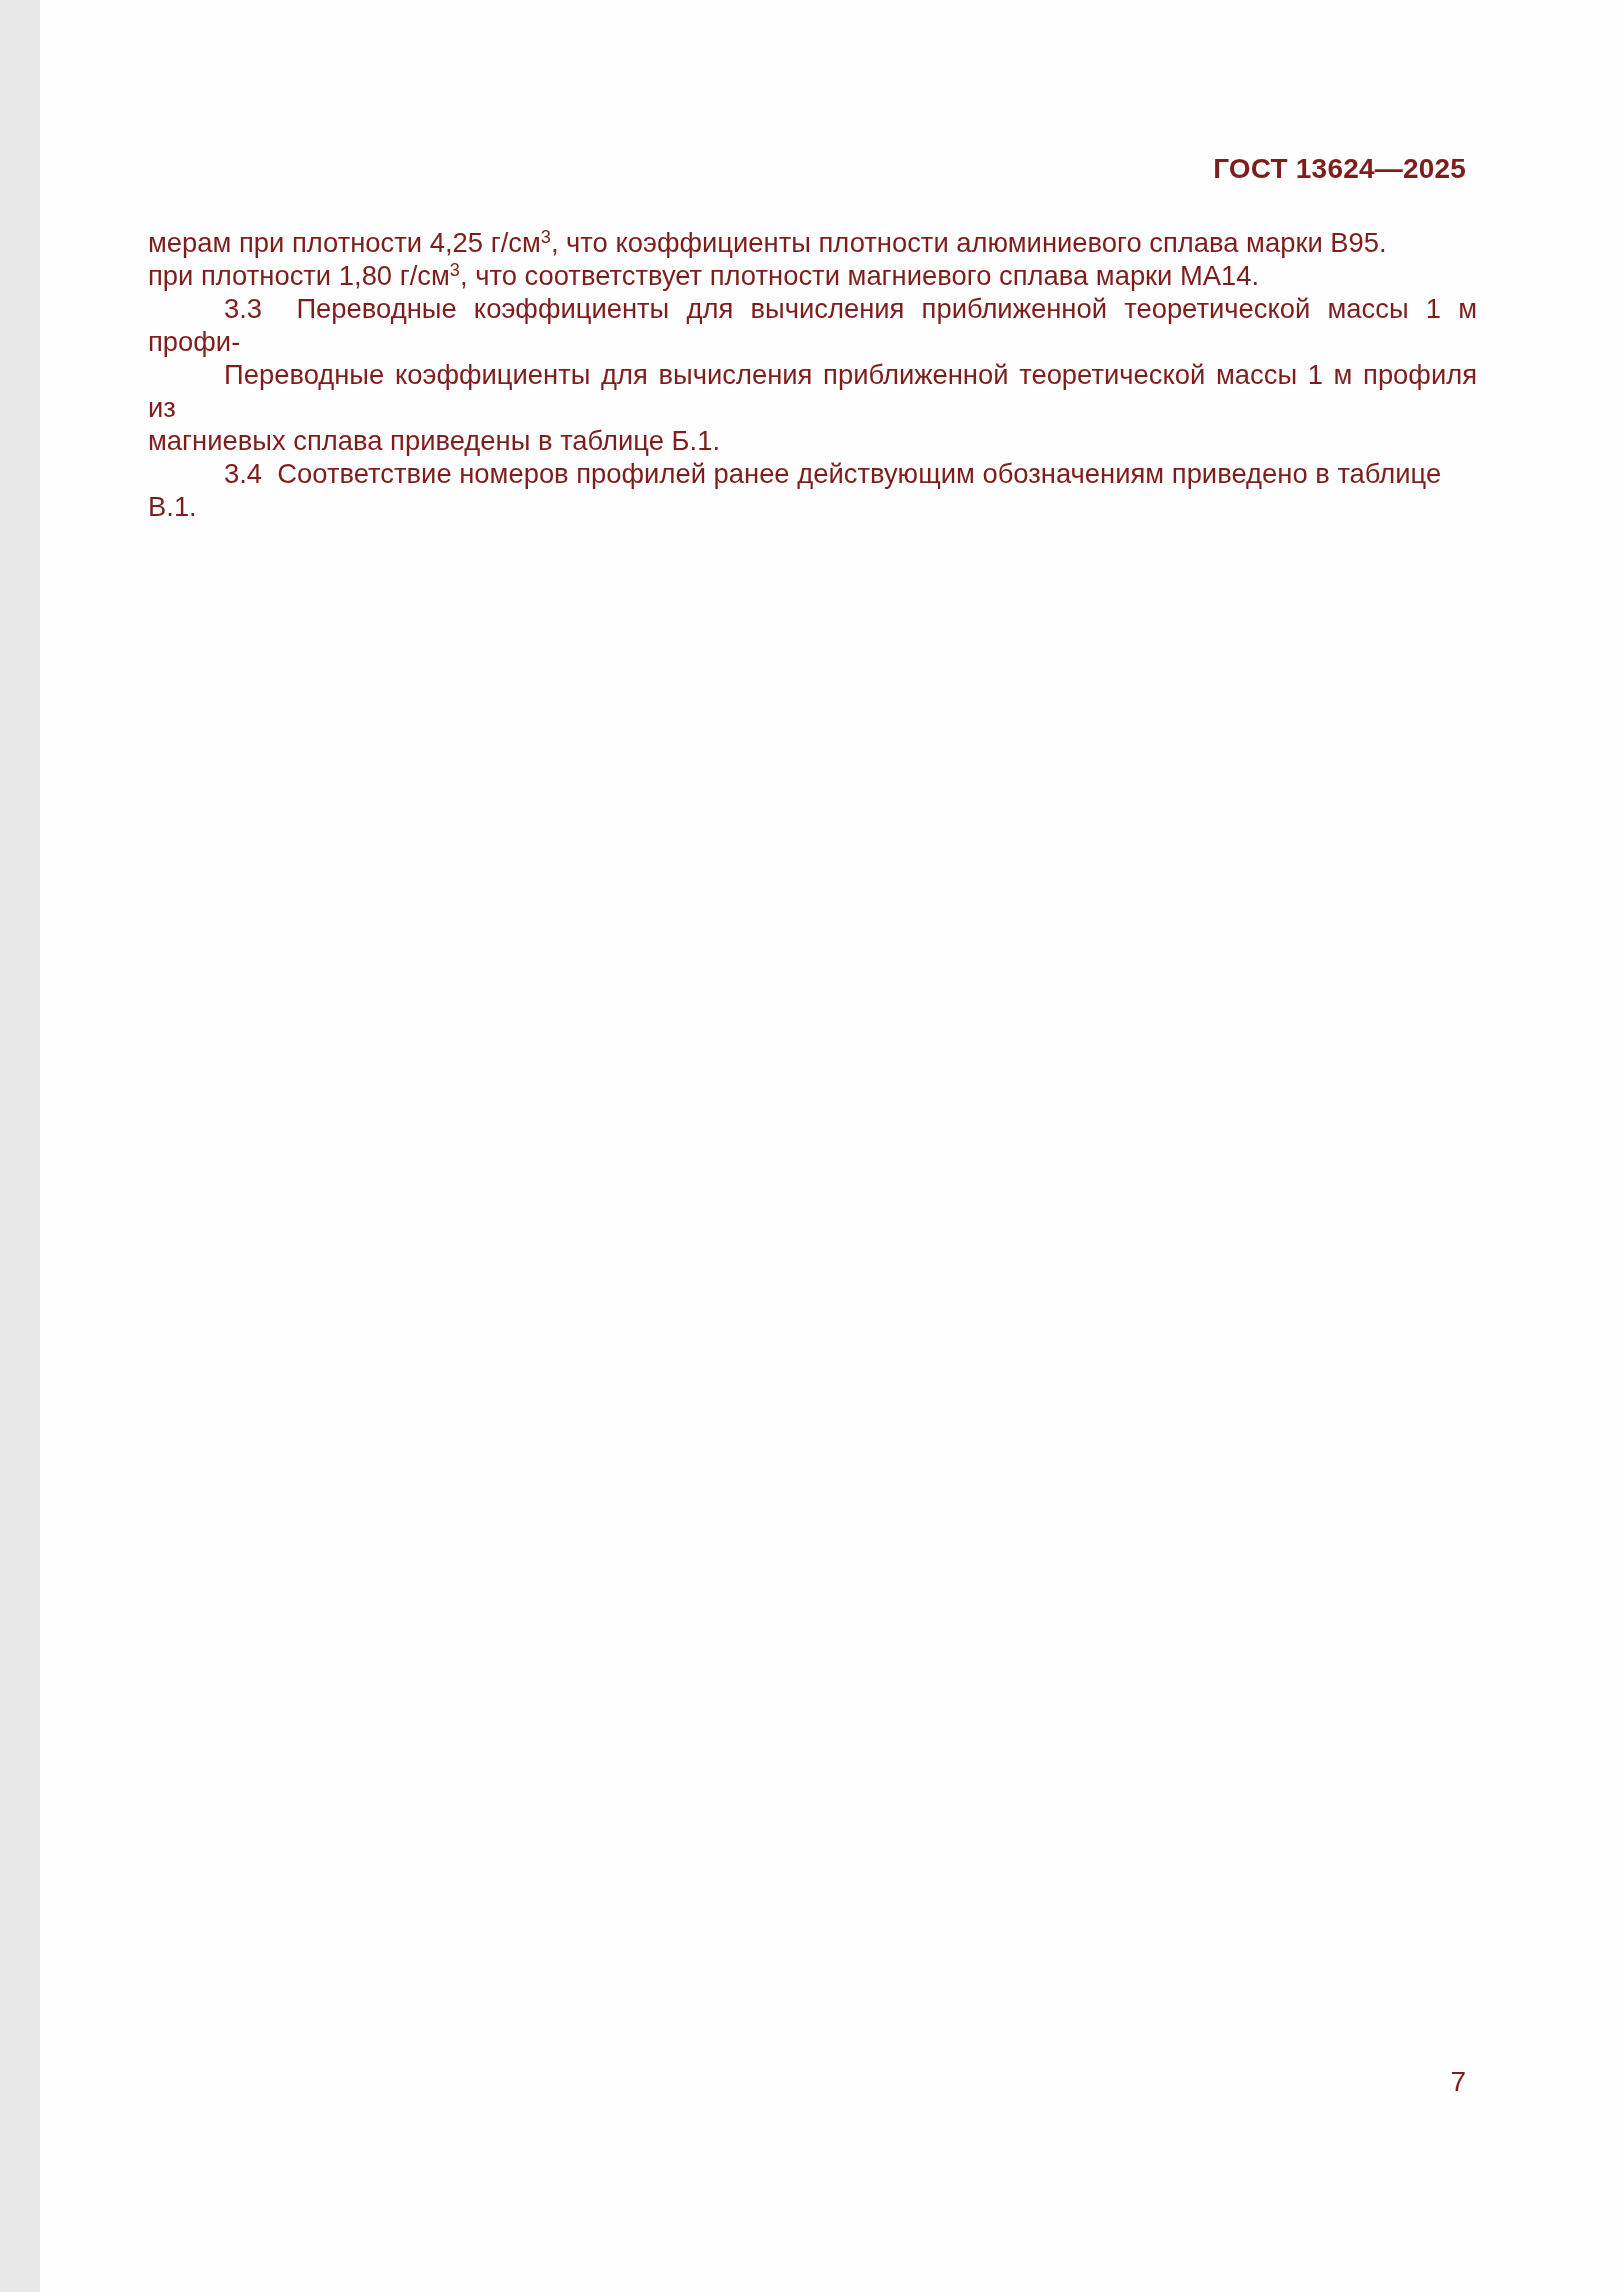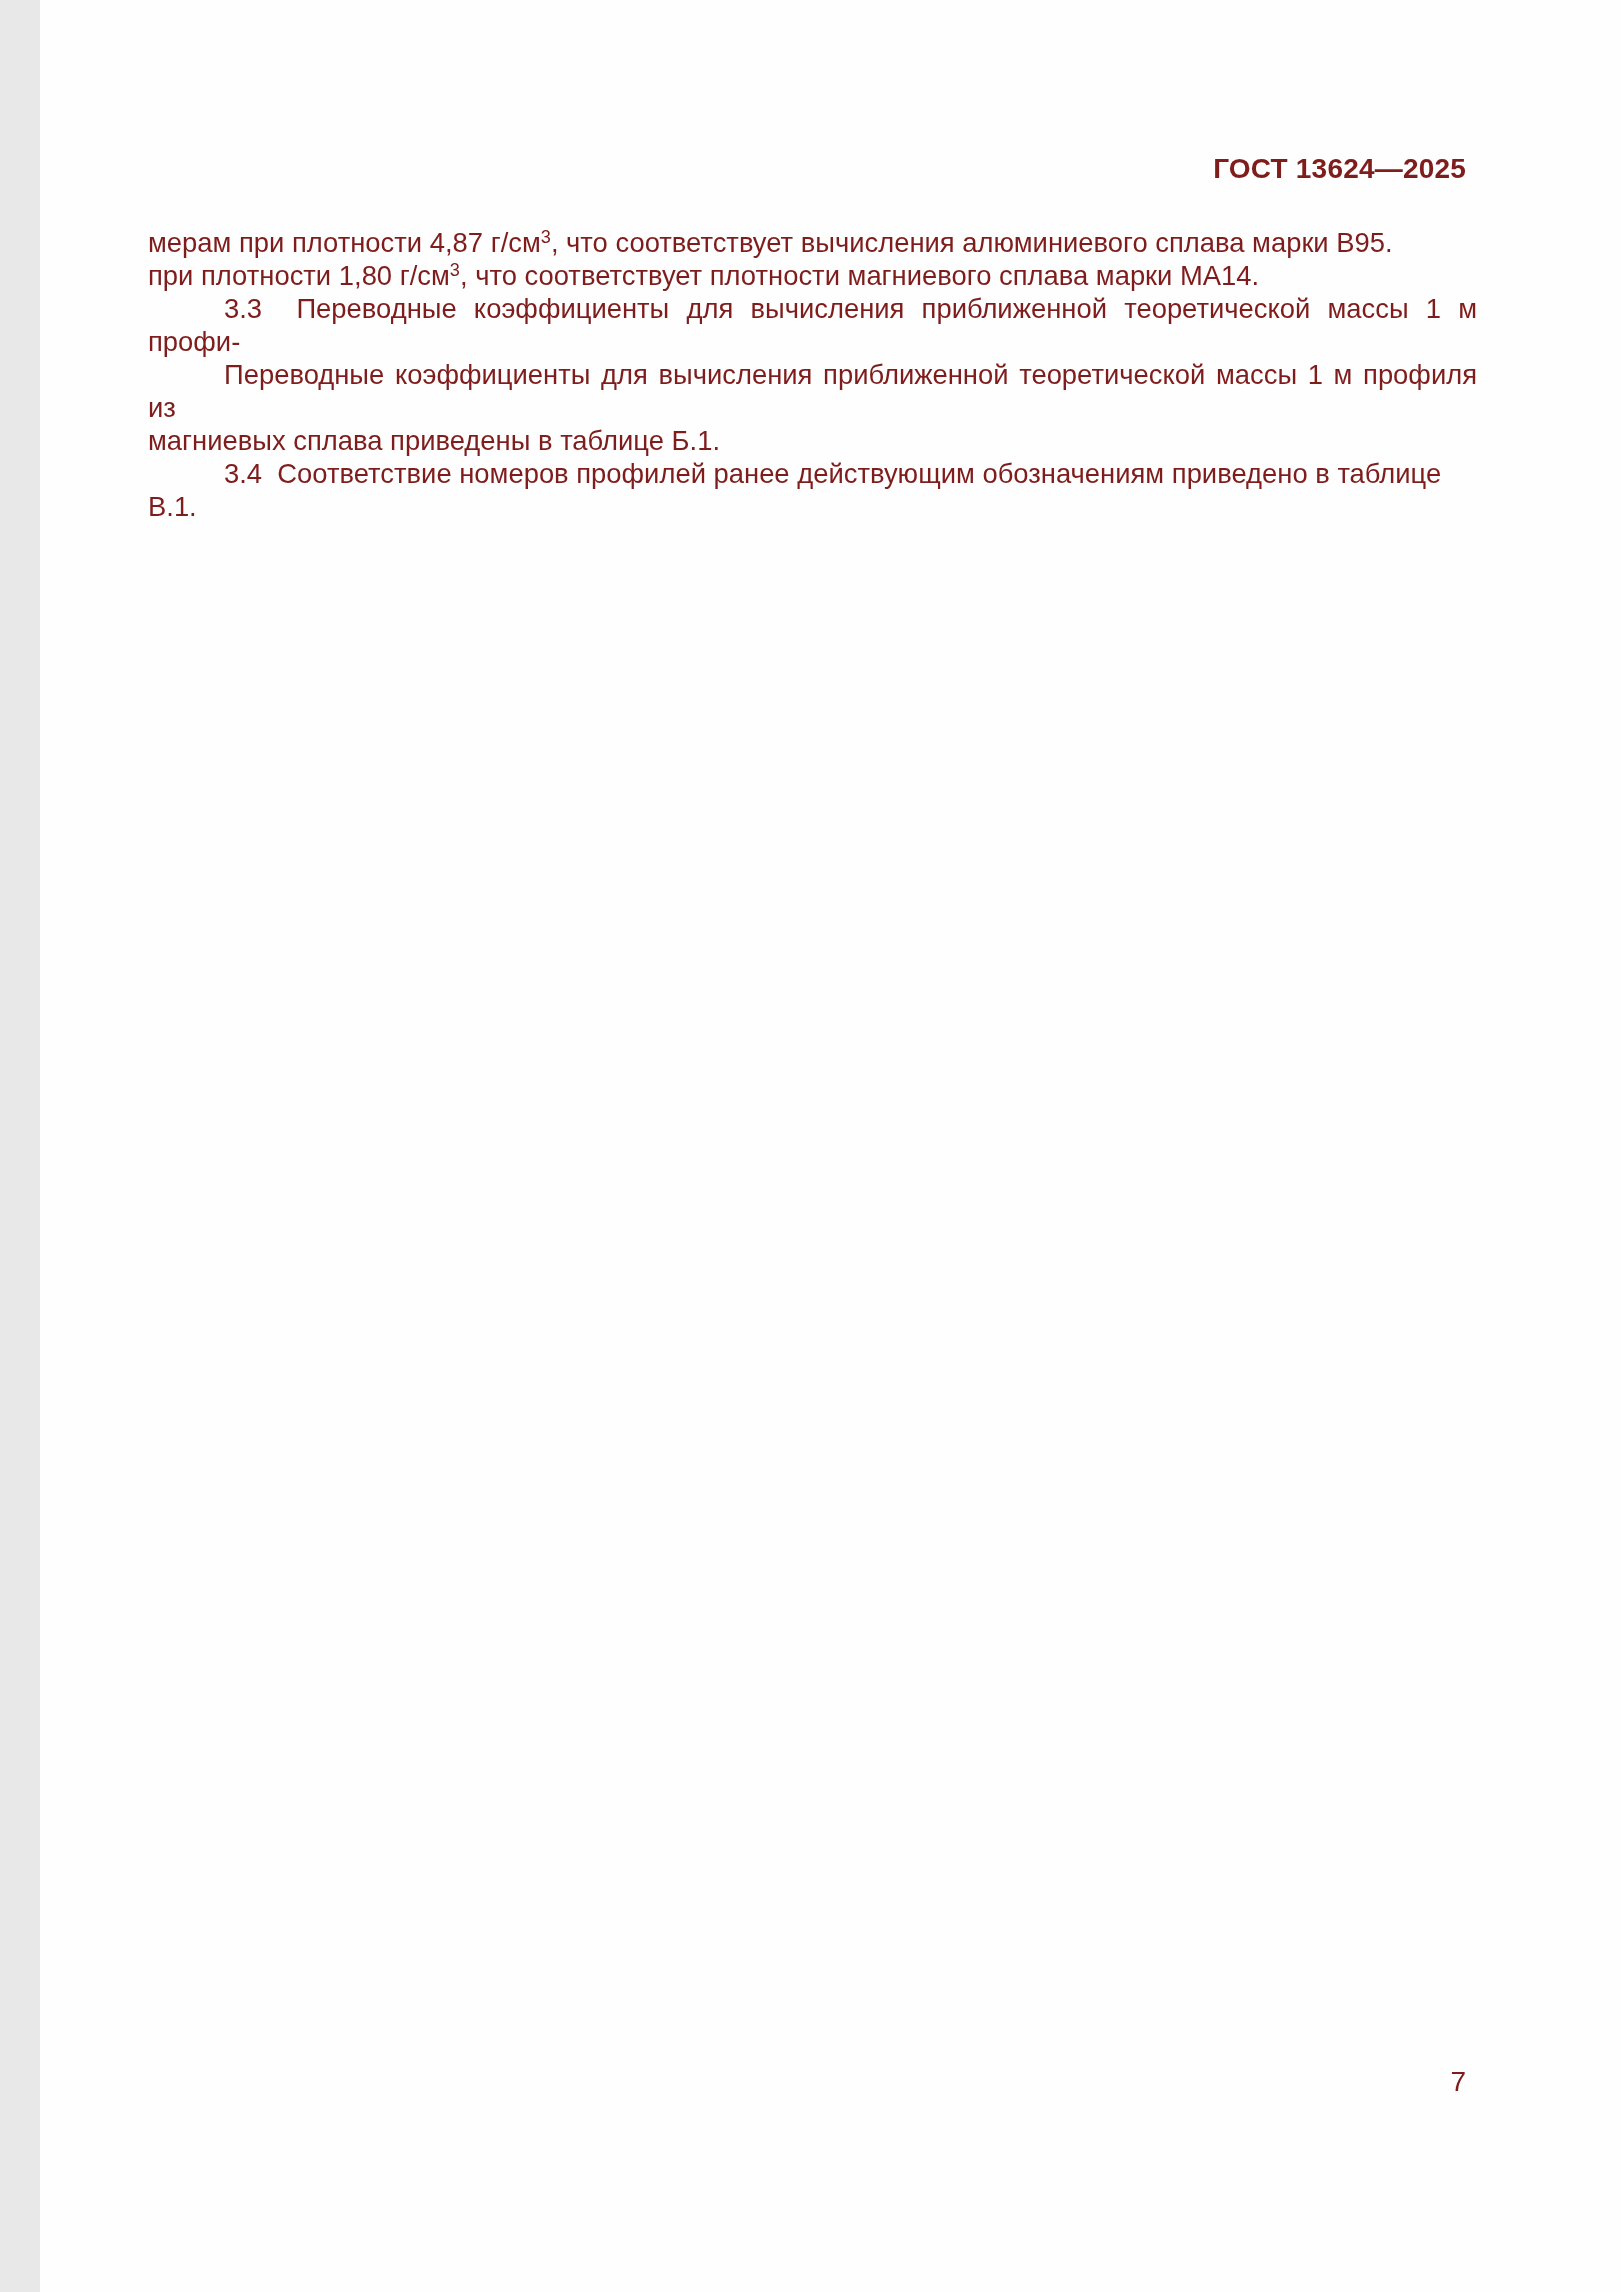--- a/index.html
+++ b/index.html
@@ -58,21 +58,21 @@
 </head>
 <body>
 
 <div class="page">
 
   <div class="doc-header">ГОСТ 13624—2025</div>
 
   <div class="text-block">
 
     <div class="line">
-      <span>мерам при плотности 4,87 г/см</span><sup>3</sup><span>, что соответствует вычисления алюминиевого сплава марки В95.</span>
+      <span>мерам при плотности 4,25 г/см</span><sup>3</sup><span>, что коэффициенты плотности алюминиевого сплава марки В95.</span>
     </div>
 
     <div class="line">
       <span>при плотности 1,80 г/см</span><sup>3</sup><span>, что соответствует плотности магниевого сплава марки МА14.</span>
     </div>
 
     <div class="line justify indent">
       <span>3.3&nbsp; Переводные коэффициенты для вычисления приближенной теоретической массы 1 м профи-</span>
     </div>
 

